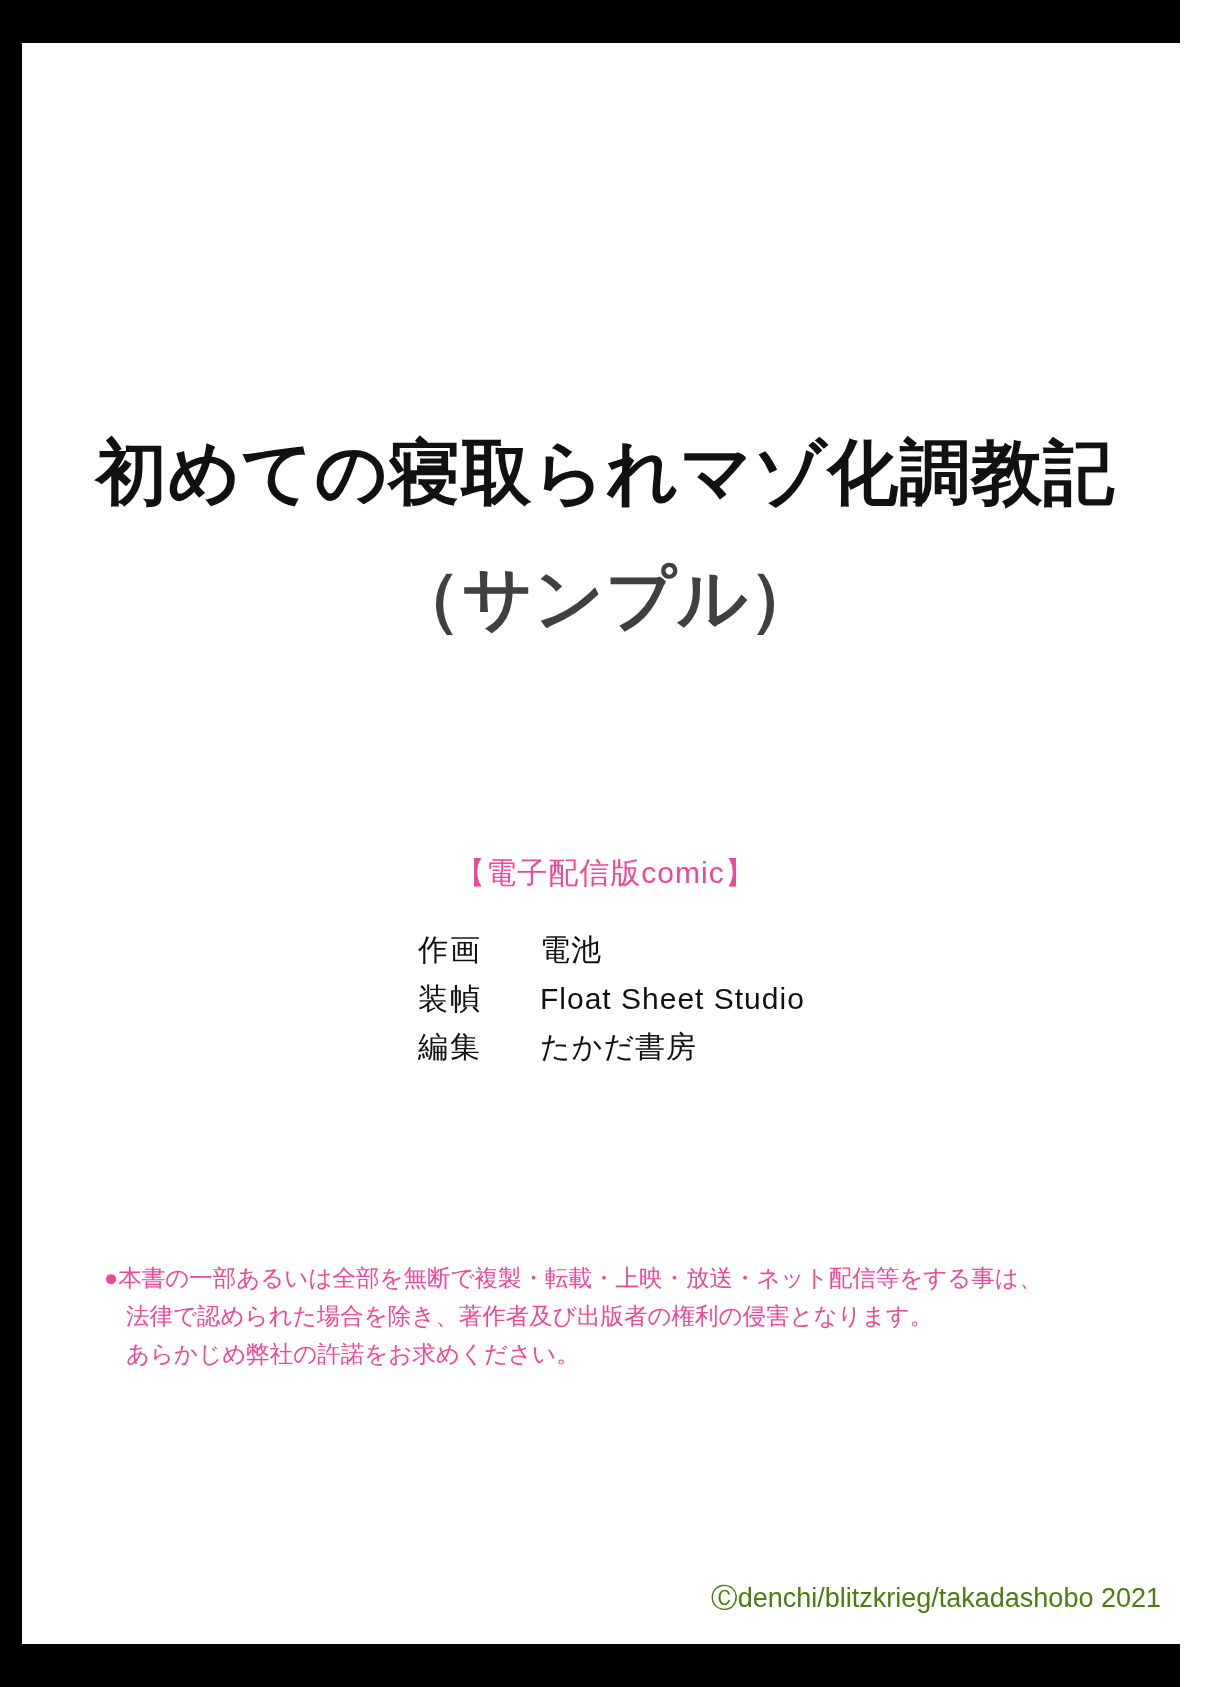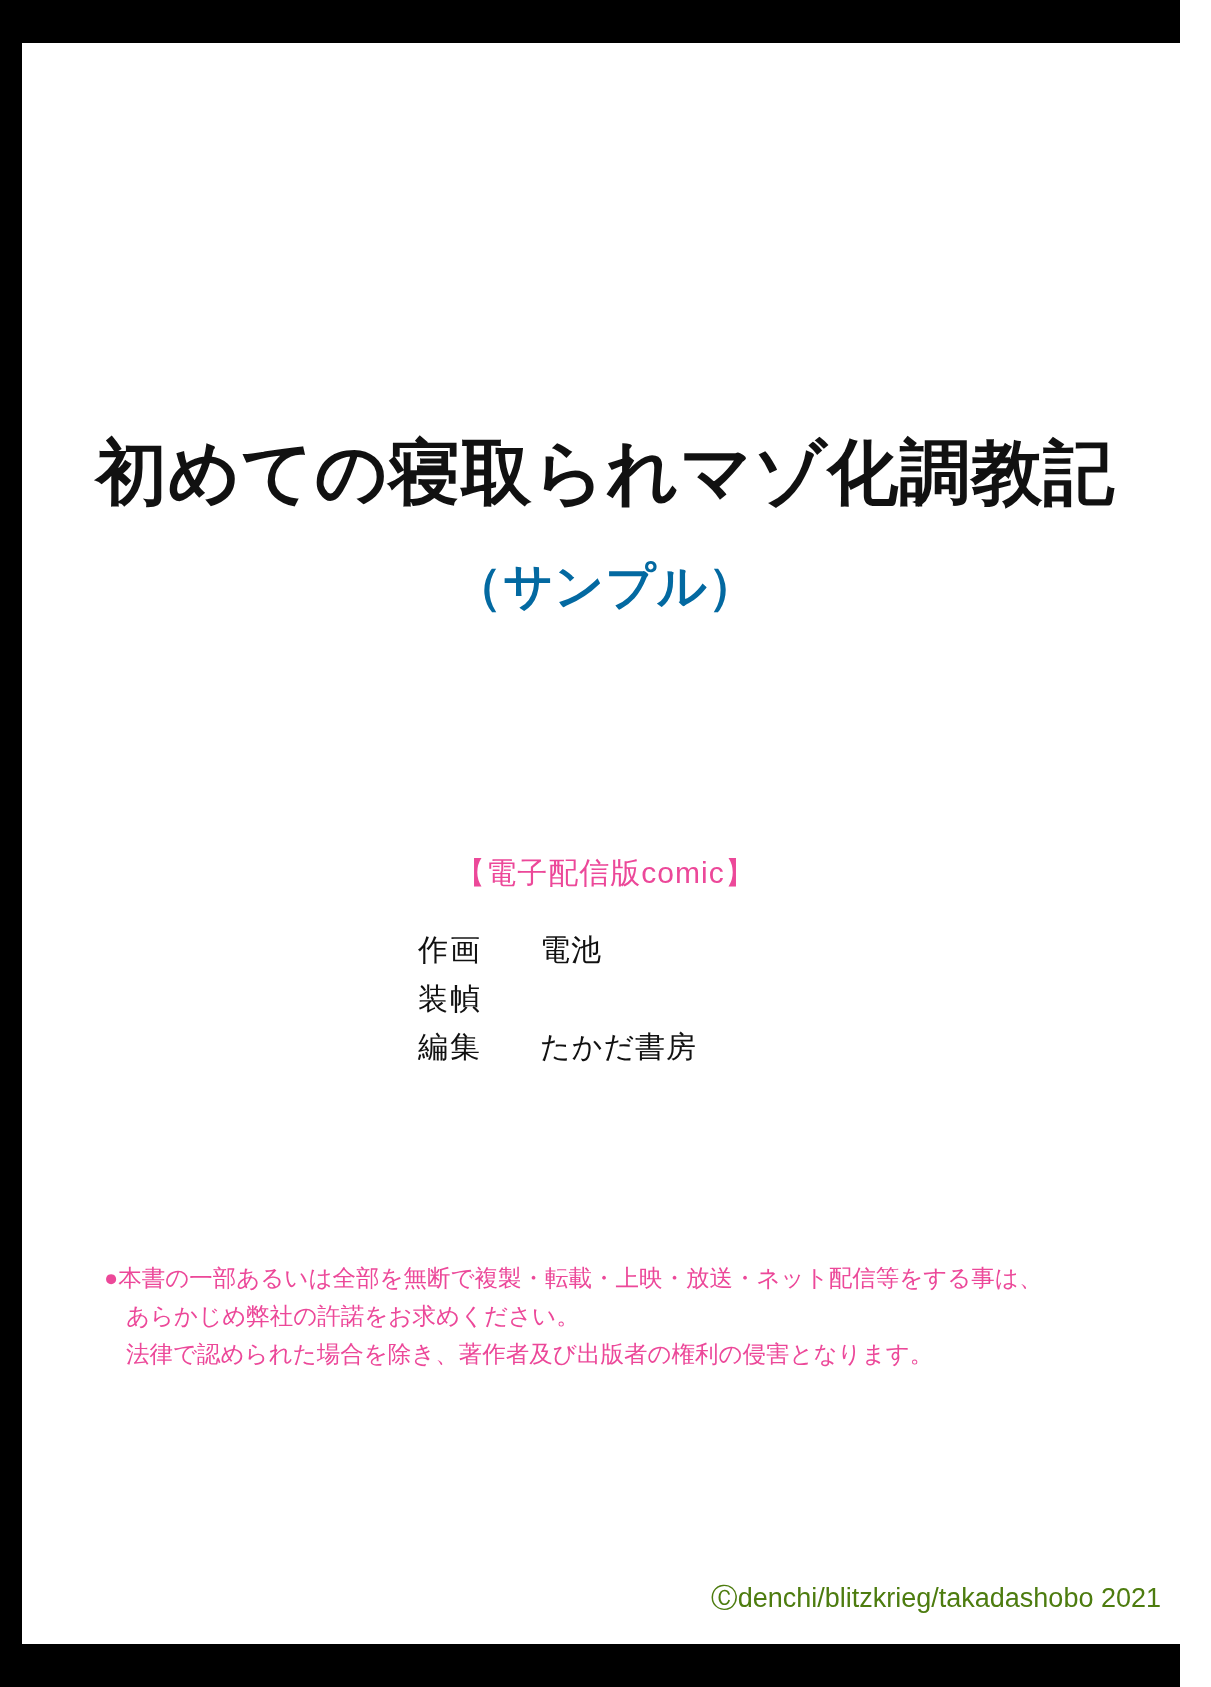--- a/index.html
+++ b/index.html
@@ -34,24 +34,24 @@
   }
   .title-line-1 {
     font-size: 71px;
     font-weight: bold;
     letter-spacing: 1px;
     color: #111111;
     line-height: 1.12;
     white-space: nowrap;
   }
   .title-line-2 {
-    font-size: 49px;
+    font-size: 69px;
     font-weight: bold;
     letter-spacing: 1px;
-    color: #0369a1;
+    color: #404040;
     line-height: 1.3;
     margin-top: 42px;
     white-space: nowrap;
     font-family: Liberation Serif, serif;
   }
   .format-label {
     position: absolute;
     left: 0;
     top: 810px;
     width: 100%;
@@ -122,29 +122,30 @@
 
     <div class="format-label">【電子配信版comic】</div>
 
     <div class="credits">
       <div class="credit-row">
         <span class="credit-role">作画</span>
         <span class="credit-name">電池</span>
       </div>
       <div class="credit-row">
         <span class="credit-role">装幀</span>
+        <span class="credit-name">Float Sheet Studio</span>
       </div>
       <div class="credit-row">
         <span class="credit-role">編集</span>
         <span class="credit-name">たかだ書房</span>
       </div>
     </div>
 
     <div class="notice">
       <p class="bullet-para">●本書の一部あるいは全部を無断で複製・転載・上映・放送・ネット配信等をする事は、</p>
+      <p class="indent">法律で認められた場合を除き、著作者及び出版者の権利の侵害となります。</p>
       <p class="indent">あらかじめ弊社の許諾をお求めください。</p>
-      <p class="indent">法律で認められた場合を除き、著作者及び出版者の権利の侵害となります。</p>
     </div>
 
     <div class="copyright">Ⓒdenchi/blitzkrieg/takadashobo 2021</div>
 
   </div>
 </div>
 
 </body></html>

